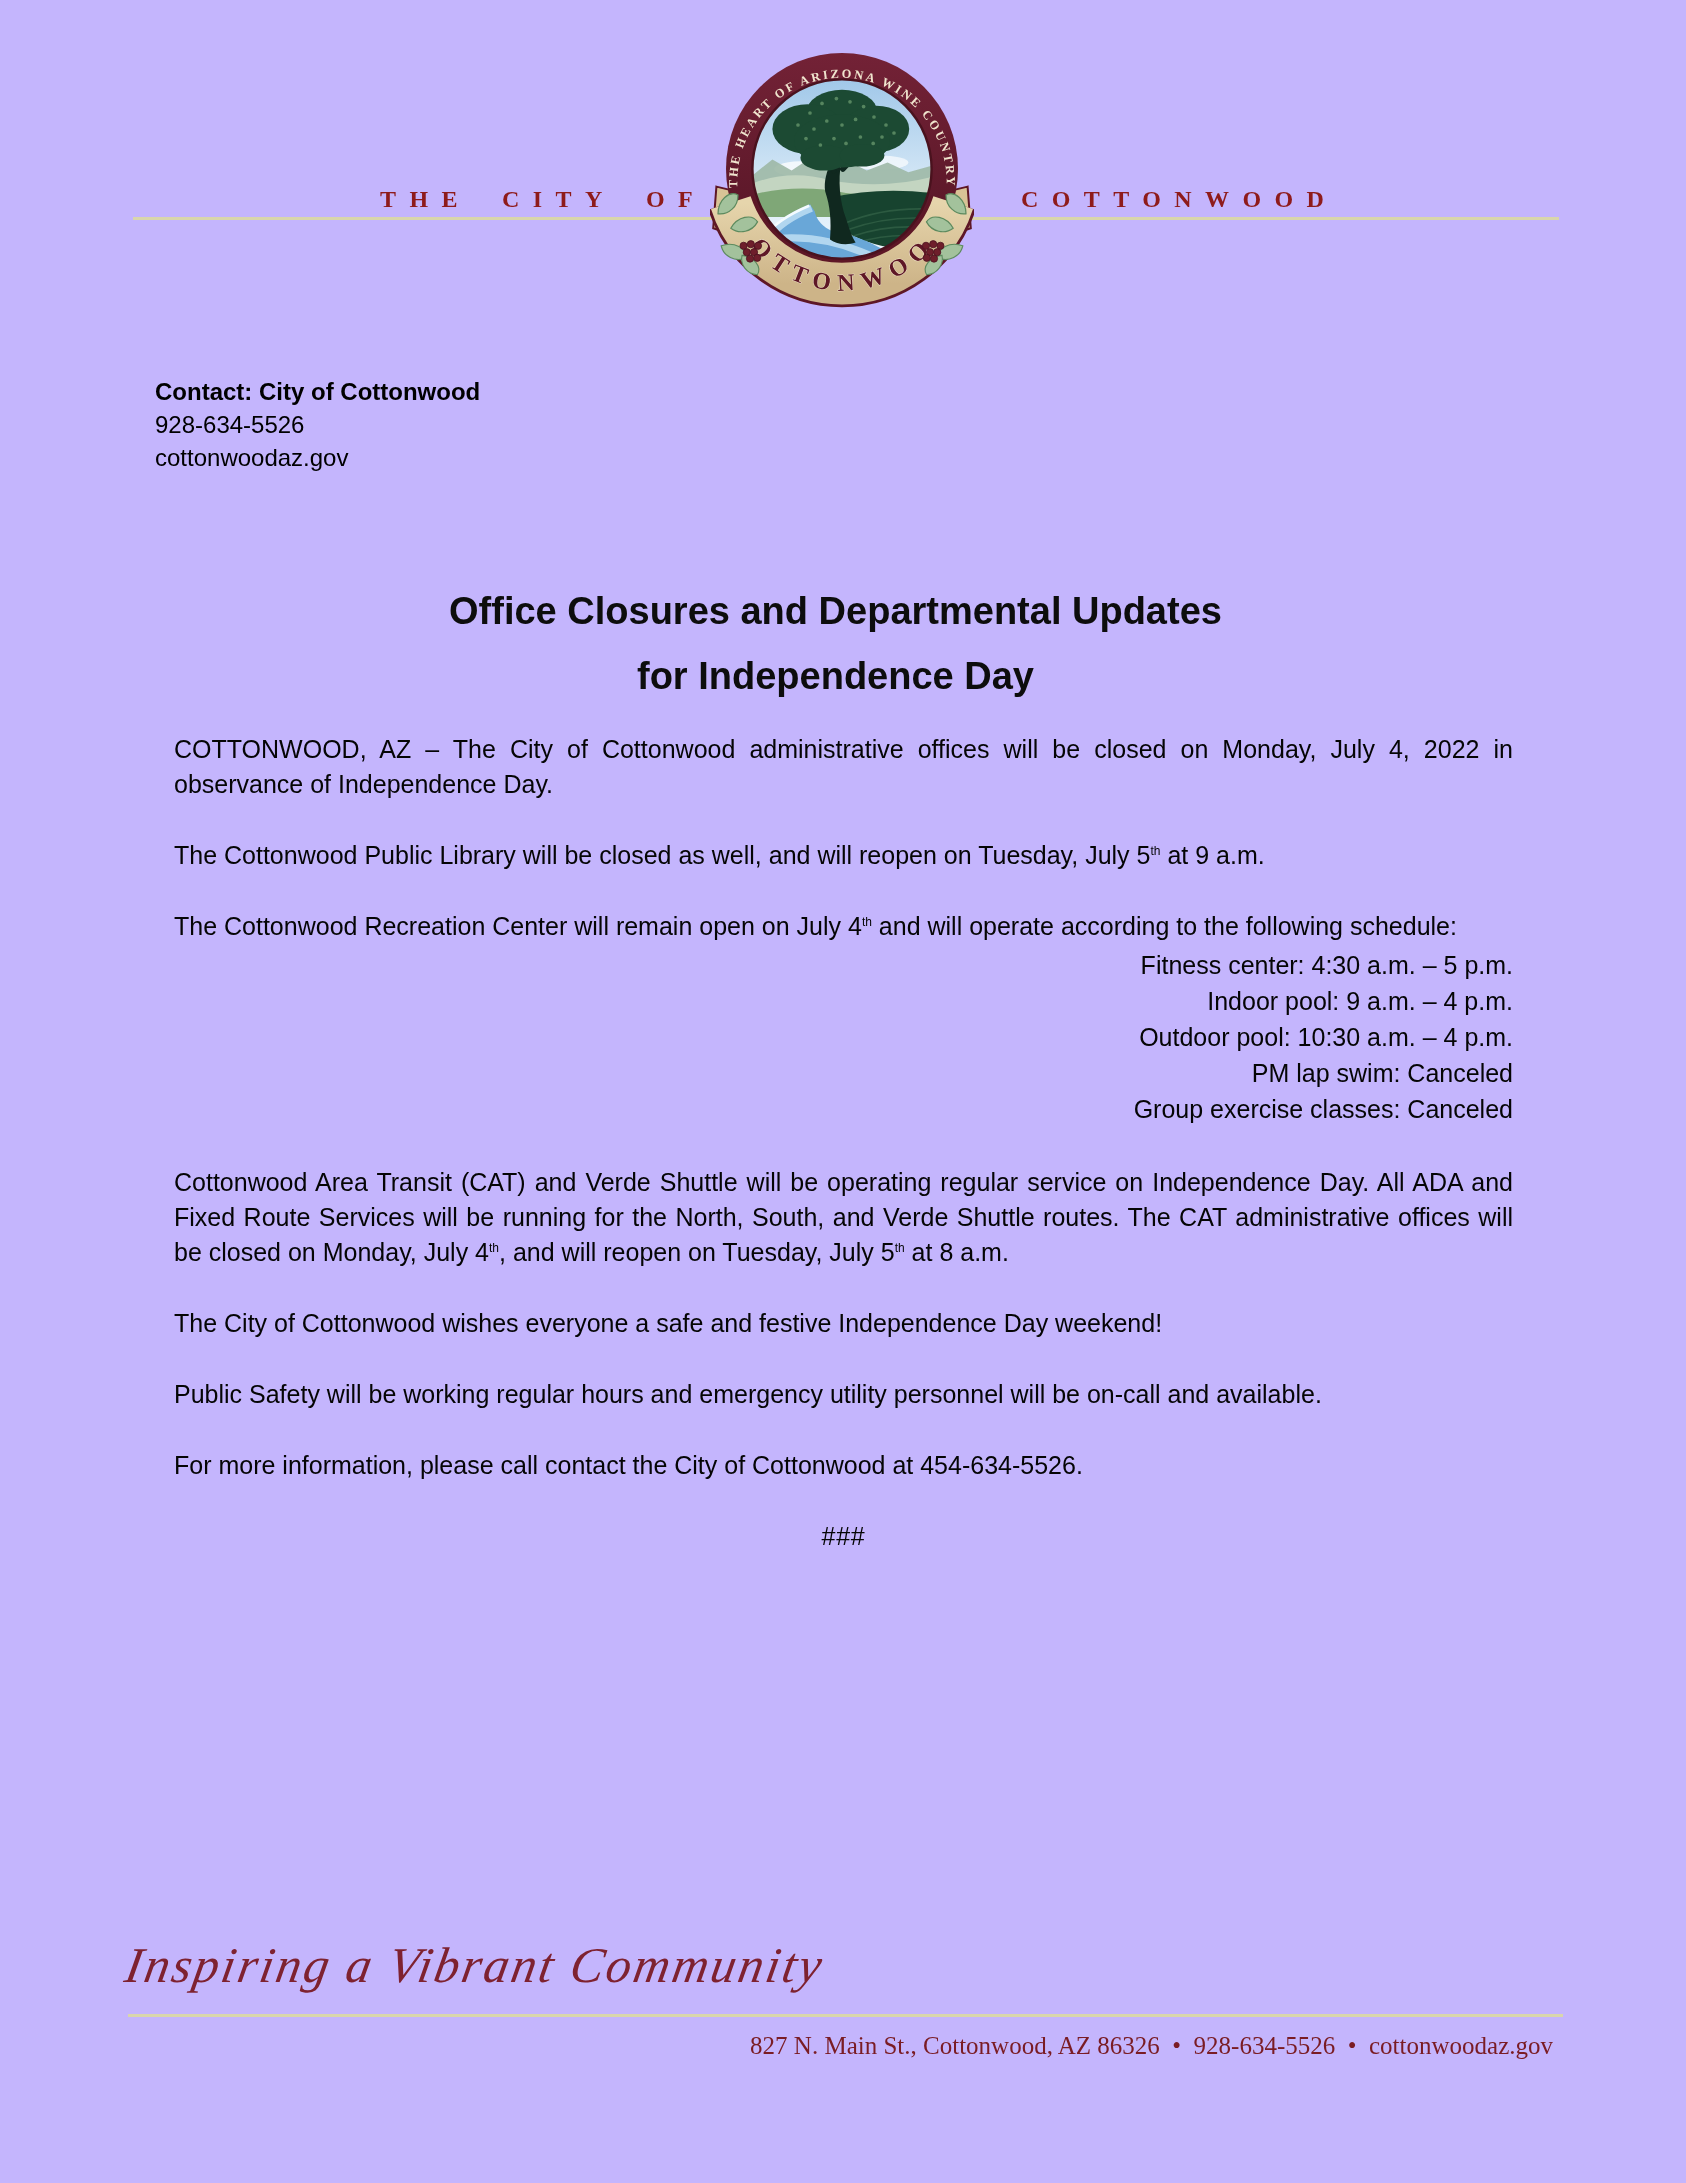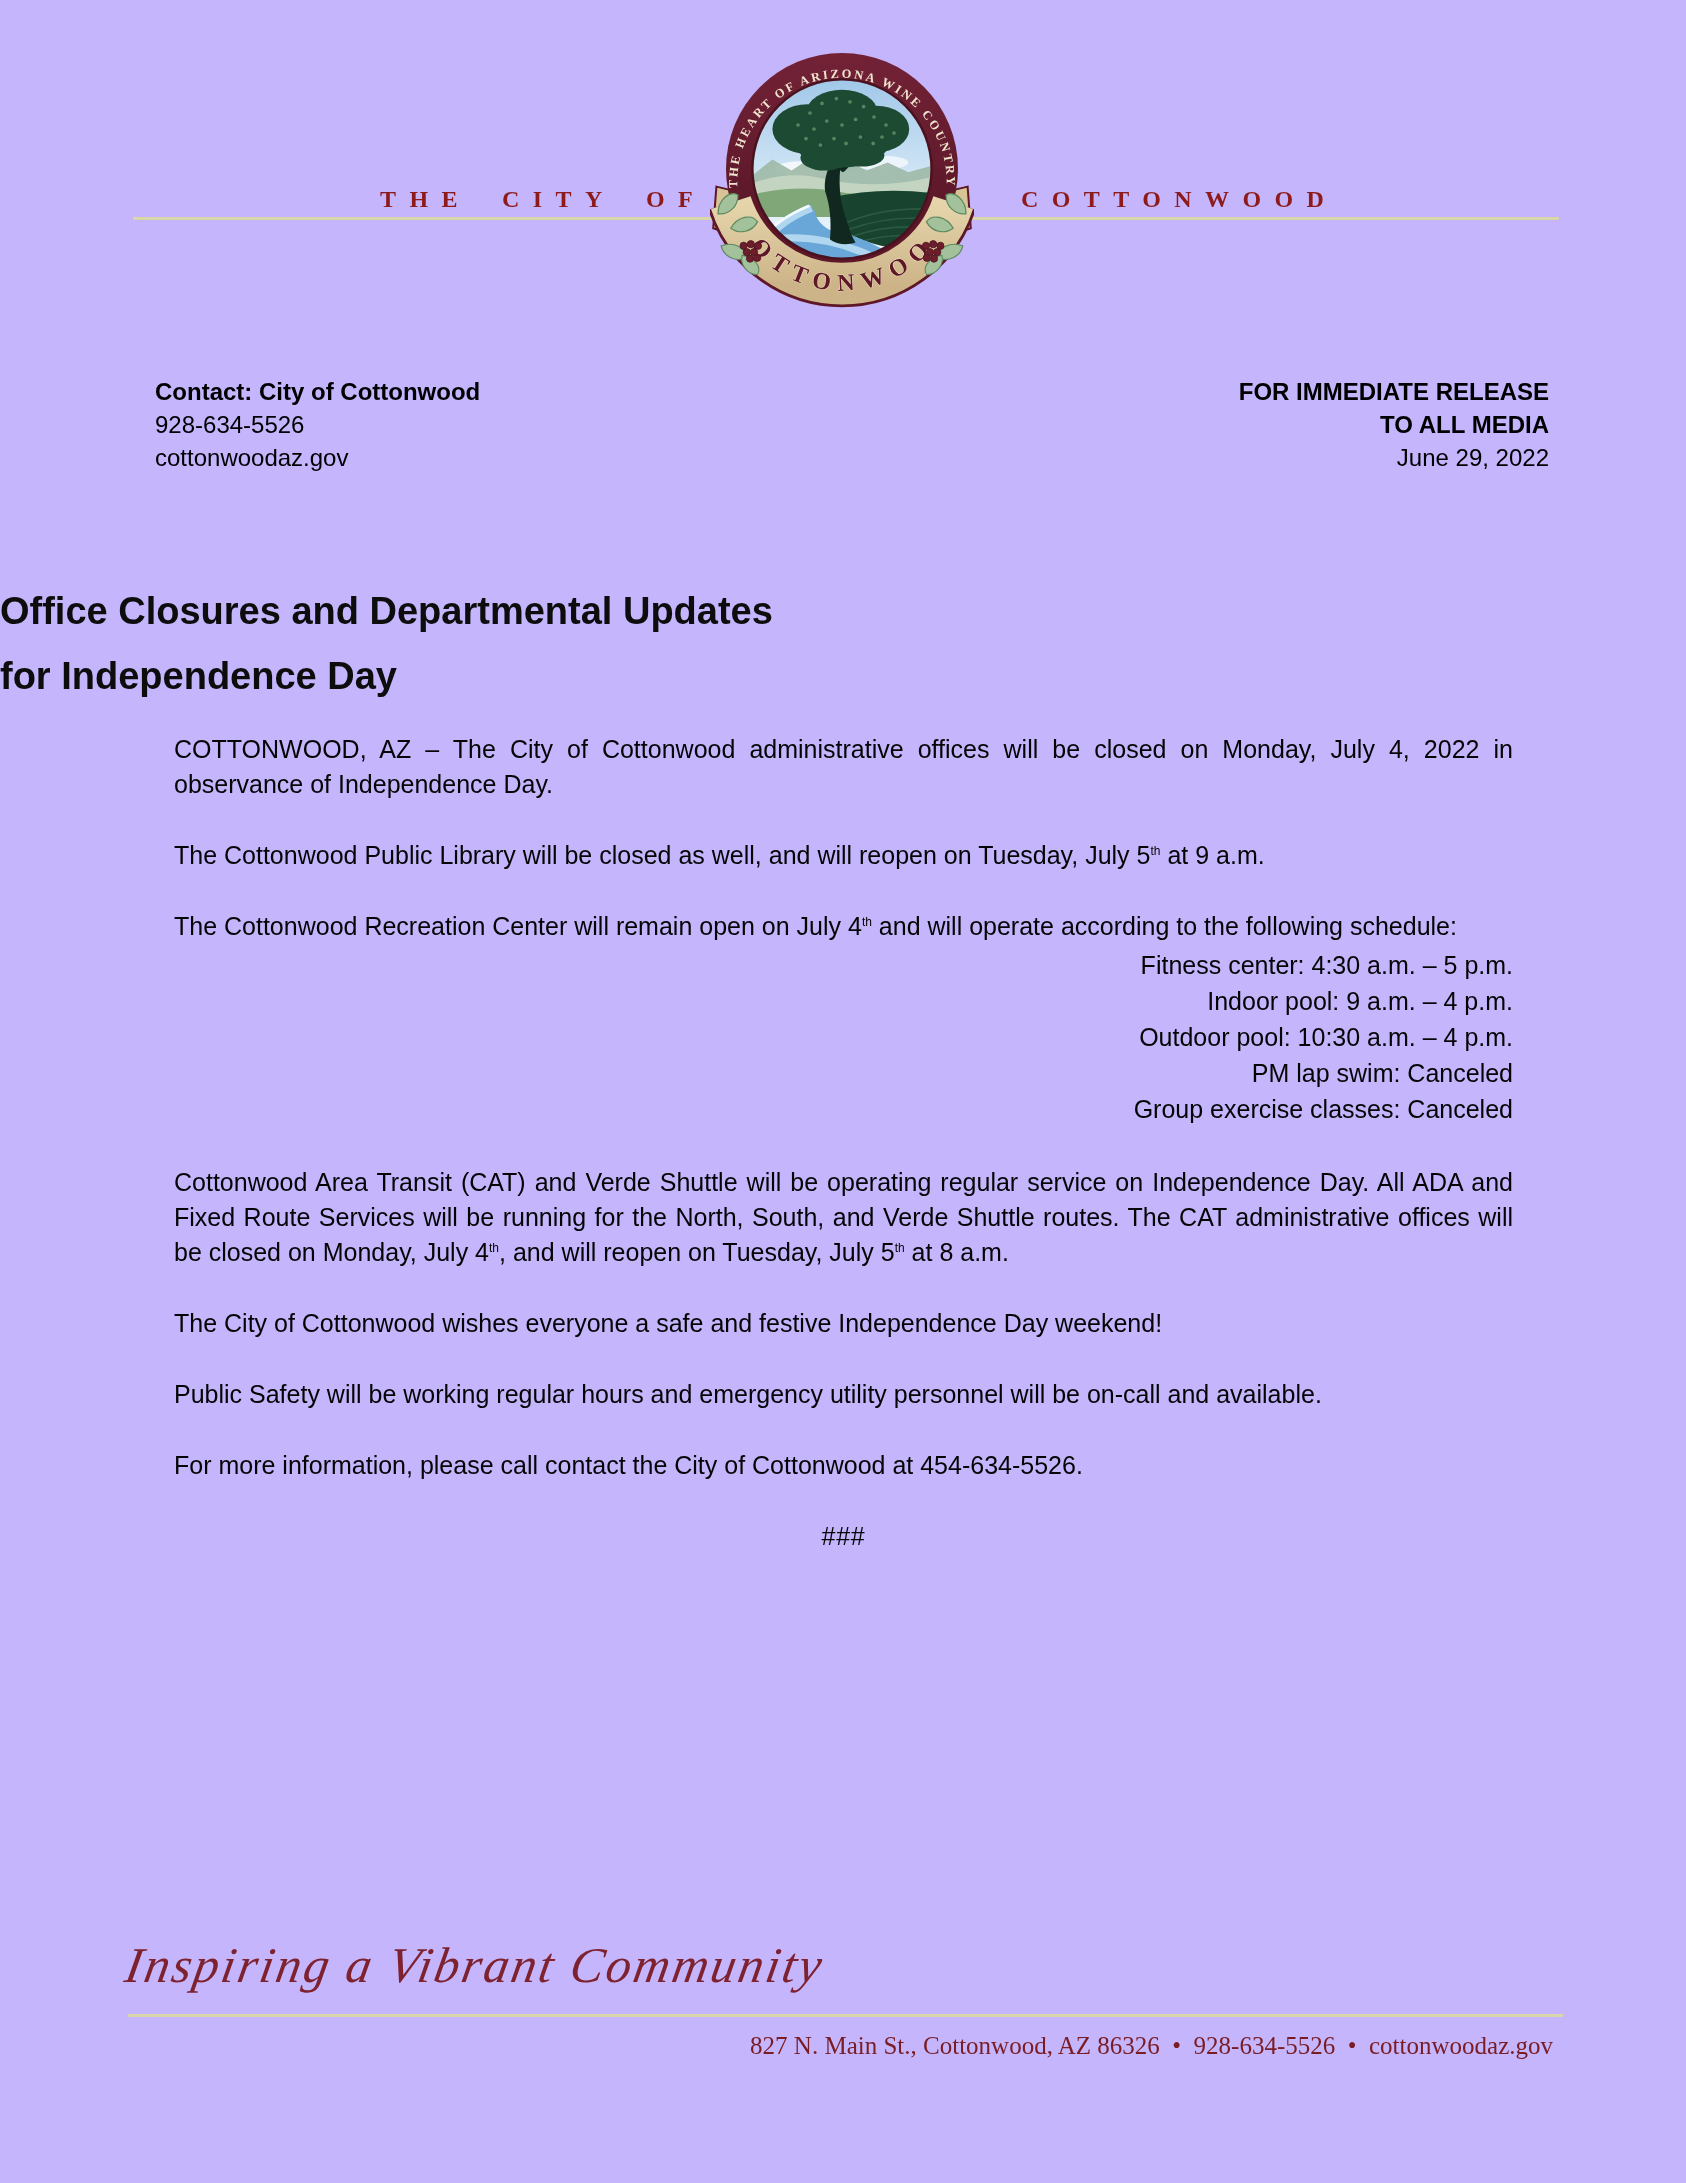--- a/index.html
+++ b/index.html
@@ -14,21 +14,21 @@
     font-size:24px;letter-spacing:13.4px;word-spacing:11.8px;color:#8e1b1b;white-space:nowrap;
   }
   .lh-left{left:380px;}
   .lh-right{left:1021px;}
   .logo-svg{position:absolute;left:710px;top:49px;width:264px;height:280px;}
   
   .contact-block{position:absolute;left:155px;top:375px;font-size:24px;line-height:33px;}
   .release-block{position:absolute;right:138px;top:375px;font-size:24px;line-height:33px;text-align:right;}
   .b{font-weight:700;}
   
-  .doc-title{position:absolute;left:0;right:16px;top:579px;text-align:left;
+  .doc-title{position:absolute;left:0;right:16px;top:579px;text-align:center;
     font-size:38px;font-weight:700;line-height:65px;color:#0d0d0d;}
   
   .body-content{position:absolute;left:174px;right:174px;top:732px;
     font-size:25px;line-height:35px;color:#050505;}
   .body-content p{margin:0 0 36px 0;text-align:justify;}
   .body-content p.tight{margin-bottom:3.4px;}
   .body-content sup{font-size:12px;line-height:0;vertical-align:super;}
   .schedule-list{margin:0 0 38px 103px;text-align:right;}
   .schedule-item{line-height:36px;}
   .end-mark{margin-top:0;text-align:center;font-size:25px;letter-spacing:0.8px;}
@@ -182,25 +182,20 @@
         <circle cx="59" cy="261" r="4.5"></circle>
       </g>
     </g>
   </svg>
 
   <div class="contact-block">
     <div class="b">Contact: City of Cottonwood</div>
     <div>928-634-5526</div>
     <div>cottonwoodaz.gov</div>
   </div>
-  <div class="release-block">
-    <div class="b">FOR IMMEDIATE RELEASE</div>
-    <div class="b">TO ALL MEDIA</div>
-    <div>June 29, 2022</div>
-  </div>
 
   <div class="doc-title">
     <div>Office Closures and Departmental Updates</div>
     <div>for Independence Day</div>
   </div>
 
   <div class="body-content">
 
   <p>COTTONWOOD, AZ – The City of Cottonwood administrative offices will be closed on Monday, July 4, 2022 in observance of Independence Day.</p>
       <p>The Cottonwood Public Library will be closed as well, and will reopen on Tuesday, July 5<sup>th</sup> at 9 a.m.</p>

